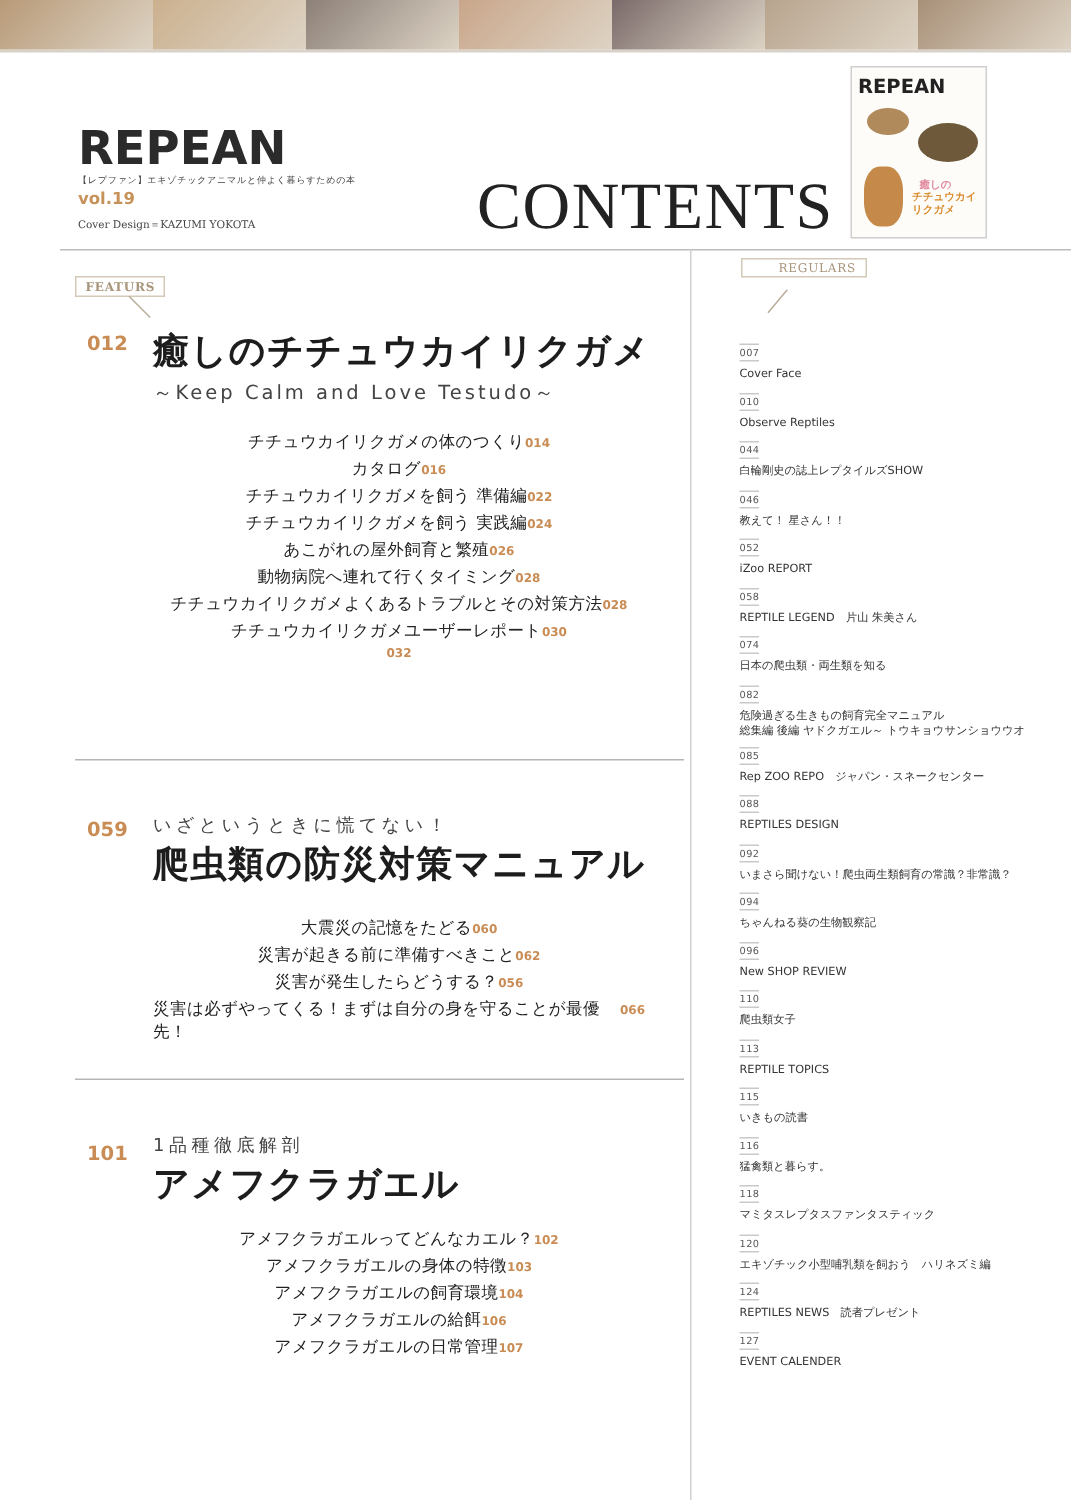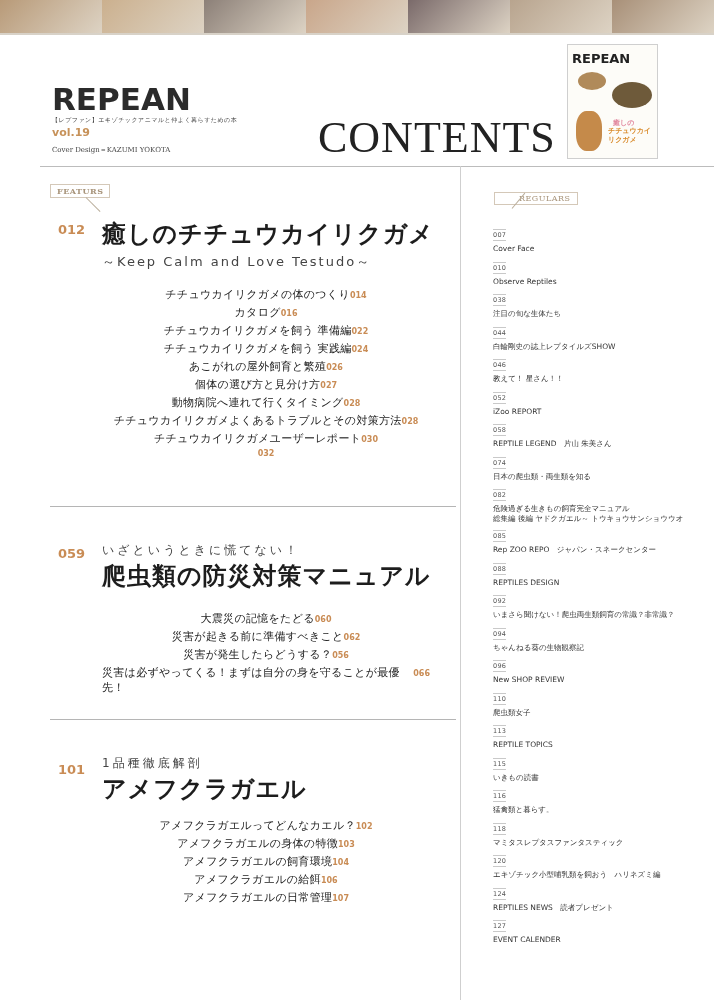--- a/index.html
+++ b/index.html
@@ -116,24 +116,20 @@
     </div>
     <div class="toc-row">
       <span class="toc-label">チチュウカイリクガメを飼う 実践編</span>
       <span class="toc-page">024</span>
     </div>
     <div class="toc-row">
       <span class="toc-label">あこがれの屋外飼育と繁殖</span>
       <span class="toc-page">026</span>
     </div>
     <div class="toc-row">
-      <span class="toc-label">個体の選び方と見分け方</span>
-      <span class="toc-page">027</span>
-    </div>
-    <div class="toc-row">
       <span class="toc-label">動物病院へ連れて行くタイミング</span>
       <span class="toc-page">028</span>
     </div>
     <div class="toc-row">
       <span class="toc-label">チチュウカイリクガメよくあるトラブルとその対策方法</span>
       <span class="toc-page">028</span>
     </div>
     <div class="toc-row">
       <span class="toc-label">チチュウカイリクガメユーザーレポート</span>
       <span class="toc-page">030</span>
@@ -188,26 +184,25 @@
     <div class="toc-row">
       <span class="toc-label">アメフクラガエルの給餌</span>
       <span class="toc-page">106</span>
     </div>
     <div class="toc-row">
       <span class="toc-label">アメフクラガエルの日常管理</span>
       <span class="toc-page">107</span>
     </div>
   </div>
 
-<div class="tag-box" style="left:494px;top:192px;padding-left:24px;">REGULARS</div>
+<div class="tag-box" style="left:494px;top:172px;padding-left:24px;">REGULARS</div>
 <div class="tag-line" style="left:512px;top:208px;width:20px;transform:rotate(-50deg);"></div>
 <div class="reg-list" id="reglist">
     <div class="reg-item"><div class="reg-num">007</div><div class="reg-label">Cover Face</div></div>
     <div class="reg-item"><div class="reg-num">010</div><div class="reg-label">Observe Reptiles</div></div>
-    <div class="reg-item"><div class="reg-num">038</div><div class="reg-label">注目の旬な生体たち</div></div>
     <div class="reg-item"><div class="reg-num">044</div><div class="reg-label">白輪剛史の誌上レプタイルズSHOW</div></div>
     <div class="reg-item"><div class="reg-num">046</div><div class="reg-label">教えて！ 星さん！！</div></div>
     <div class="reg-item"><div class="reg-num">052</div><div class="reg-label">iZoo REPORT</div></div>
     <div class="reg-item"><div class="reg-num">058</div><div class="reg-label">REPTILE LEGEND　片山 朱美さん</div></div>
     <div class="reg-item"><div class="reg-num">074</div><div class="reg-label">日本の爬虫類・両生類を知る</div></div>
     <div class="reg-item" style="height: 41px;"><div class="reg-num">082</div><div class="reg-label">危険過ぎる生きもの飼育完全マニュアル
 総集編 後編 ヤドクガエル～ トウキョウサンショウウオ</div></div>
     <div class="reg-item"><div class="reg-num">085</div><div class="reg-label">Rep ZOO REPO　ジャパン・スネークセンター</div></div>
     <div class="reg-item"><div class="reg-num">088</div><div class="reg-label">REPTILES DESIGN</div></div>
     <div class="reg-item"><div class="reg-num">092</div><div class="reg-label">いまさら聞けない！爬虫両生類飼育の常識？非常識？</div></div>

